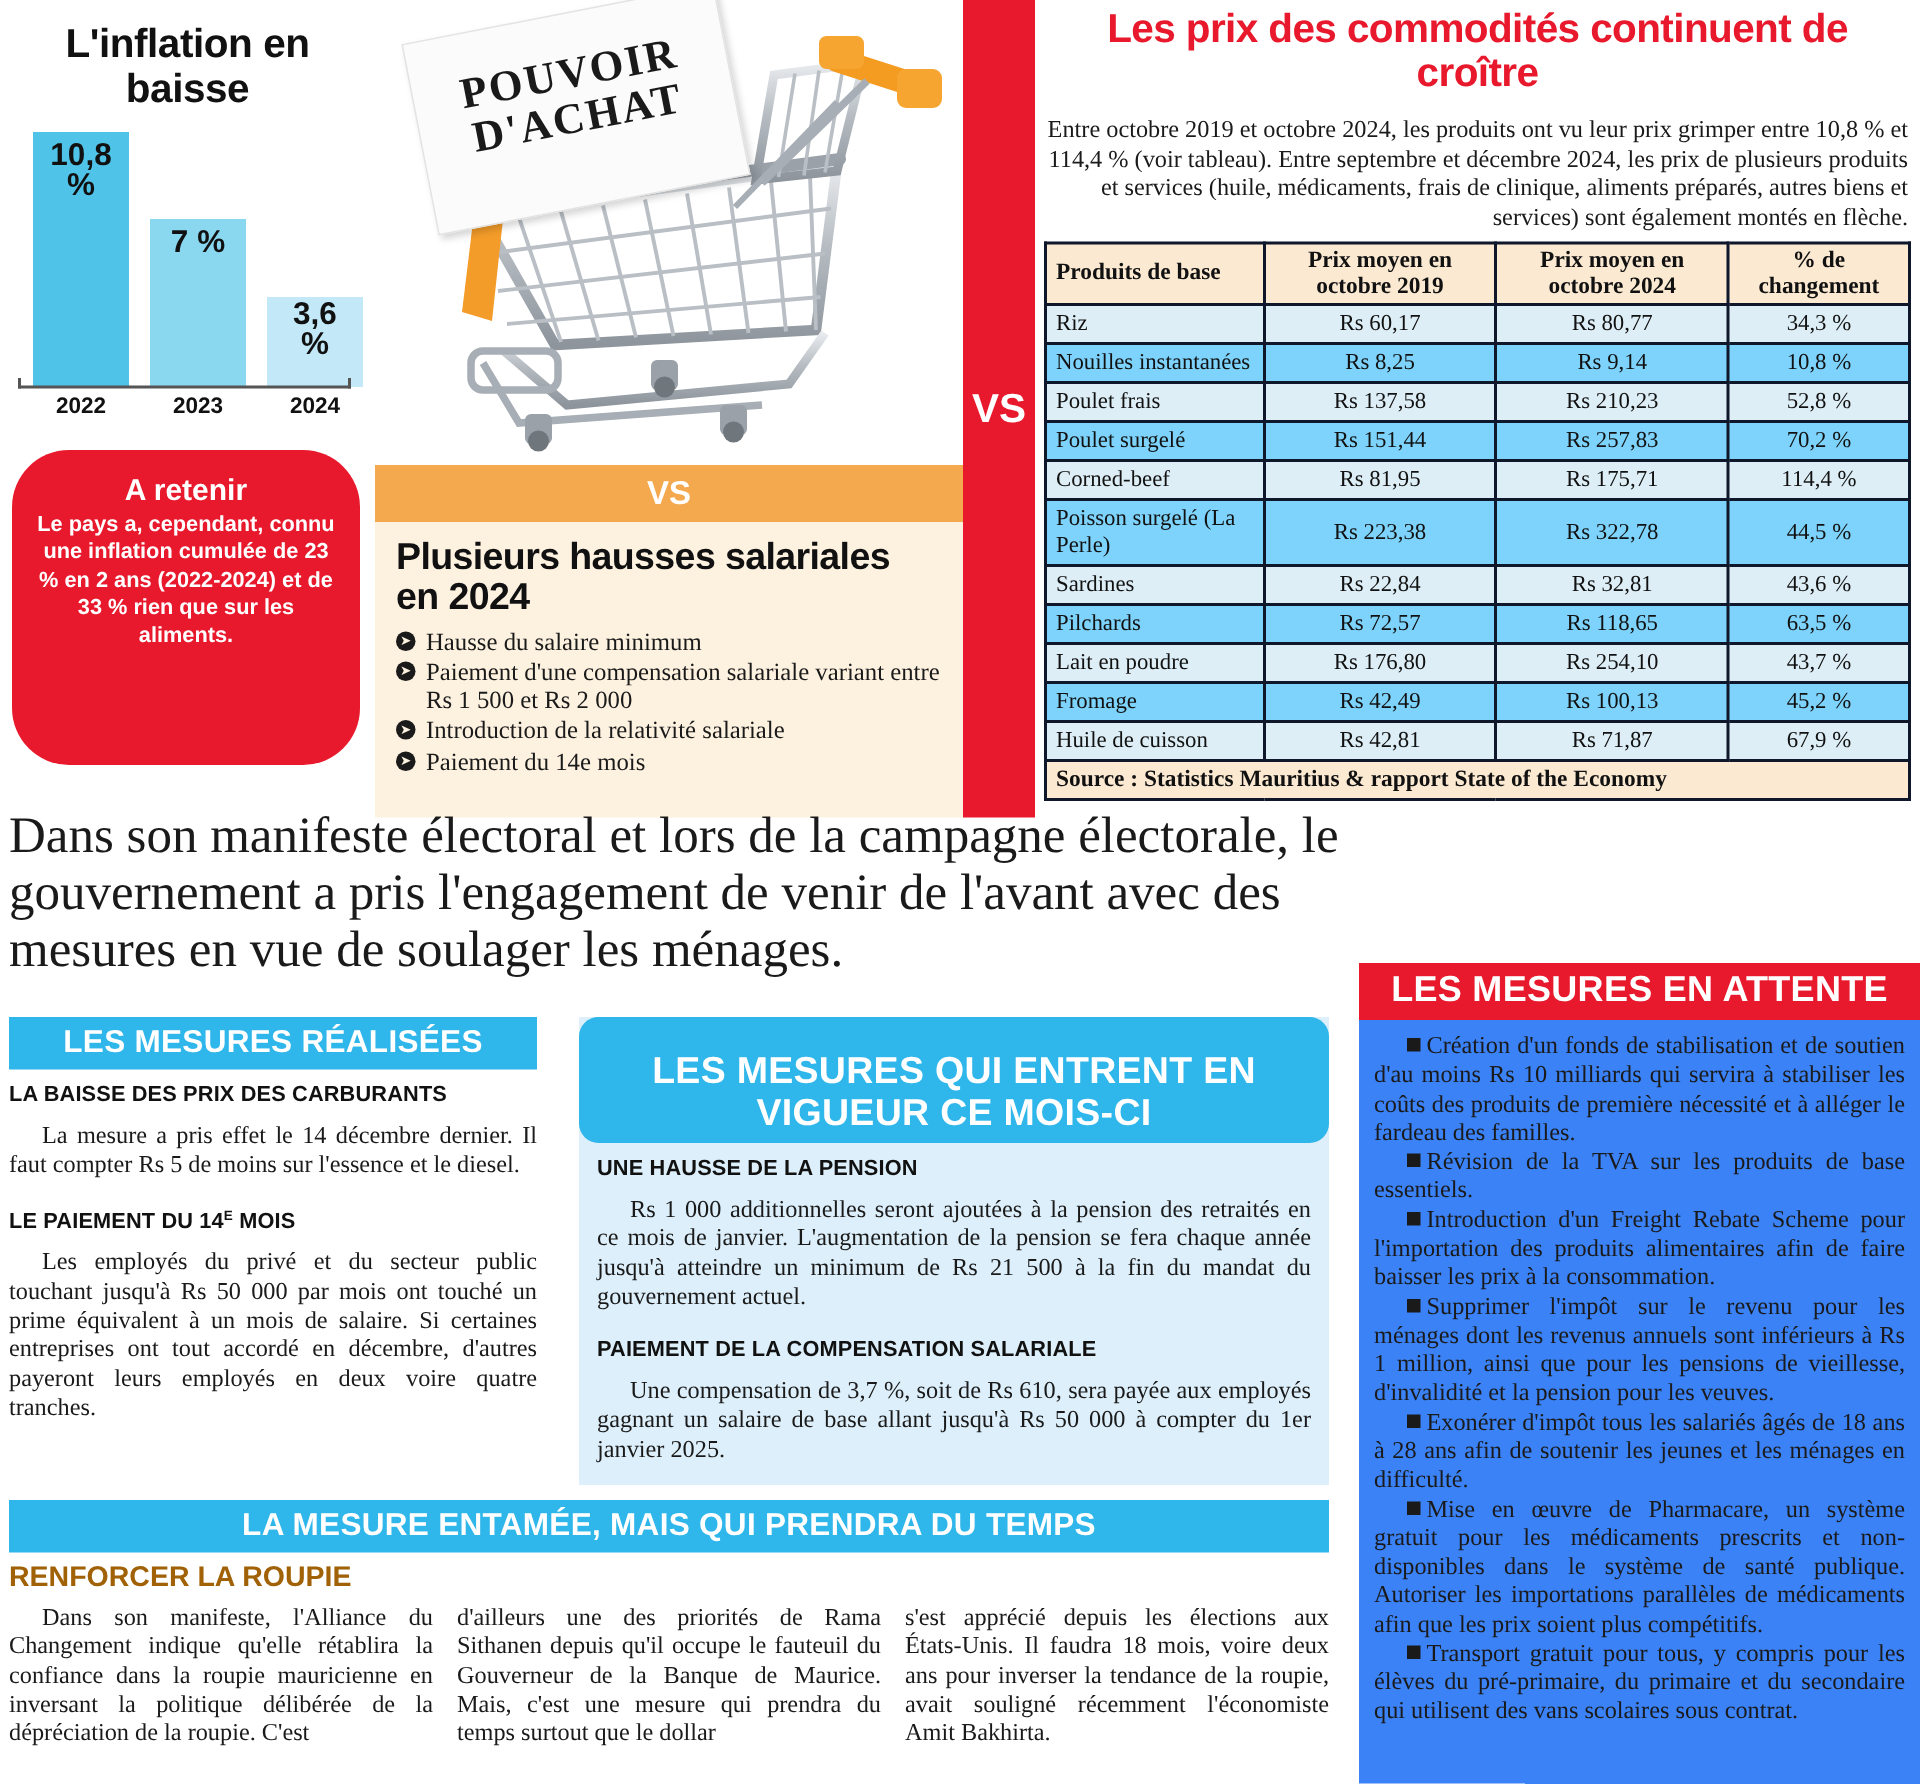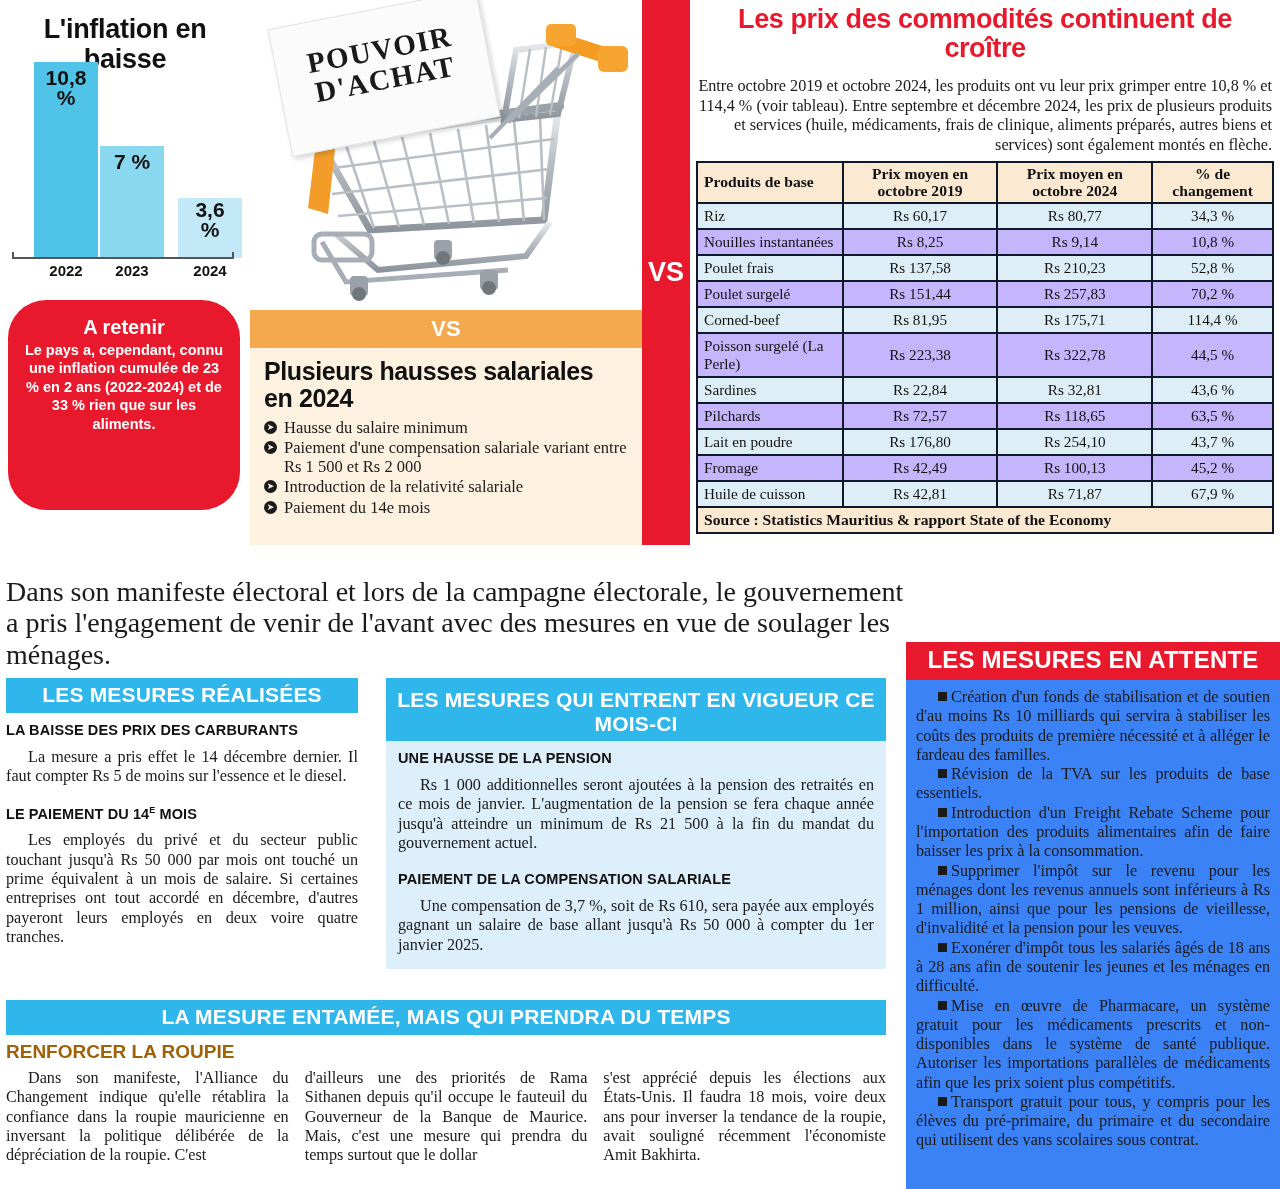--- a/index.html
+++ b/index.html
@@ -118,29 +118,29 @@
     border:2px solid #0f172a; padding:3px 6px; color:#111;
   }
   #commo-table thead th {
     background:#fbe9d2; font-weight:bold; line-height:1.06; font-size:15.6px;
   }
   #commo-table thead th.prod { text-align:left; }
   #commo-table thead th.num { text-align:center; }
   #commo-table tbody td.prod { text-align:left; }
   #commo-table tbody td.num { text-align:center; }
   #commo-table tbody tr.odd td { background:#ddeef6; }
-  #commo-table tbody tr.even td { background:#c4b5fd; }
+  #commo-table tbody tr.even td { background:#7dd3fc; }
   #commo-table tfoot td {
     background:#fbe9d2; font-weight:bold; text-align:left; font-size:15.6px;
   }
 
   
   #headline {
-    position:absolute; left:0; top:572px; width:905px;
-    font-size:28px; line-height:1.12; color:#1a1a1a;
+    position:absolute; left:0; top:535px; width:905px;
+    font-size:34px; line-height:1.12; color:#1a1a1a;
     padding:4px 0 0 6px;
   }
 
   
   #lower { position:absolute; left:0; top:678px; width:1280px; height:511px; }
 
   .blue-head {
     background:#2fb6ea; color:#fff;
     font-family:"Liberation Sans", sans-serif; font-weight:bold;
     text-align:center; letter-spacing:0.2px;
@@ -150,21 +150,21 @@
     font-size:14.5px; color:#111; letter-spacing:0.1px;
   }
   .para { font-size:16.2px; line-height:1.19; color:#1a1a1a; text-align:justify; text-indent:22px; margin:10px 0 0 0; }
 
   
   #col-realisees { position:absolute; left:6px; top:0; width:352px; }
   #col-realisees .blue-head { font-size:21px; padding:5px 0 6px 0; }
 
   
   #col-vigueur { position:absolute; left:386px; top:0; width:500px; background:#ddeffa; }
-  #col-vigueur .blue-head { font-size:21px; padding:10px 0 6px 0; line-height:1.12; }
+  #col-vigueur .blue-head { font-size:25px; padding:22px 0 6px 0; line-height:1.12;border-radius:13px; }
   #col-vigueur .inner { padding:9px 12px 14px 12px; }
 
   
   #col-attente { position:absolute; left:906px; top:-36px; width:374px; }
   #col-attente .red-head {
     background:#e8192c; color:#fff;
     font-family:"Liberation Sans", sans-serif; font-weight:bold;
     font-size:24px; text-align:center; padding:4px 0 6px 0; letter-spacing:0.2px;
   }
   #col-attente .body { background:#3b82f6; padding:8px 10px 12px 10px; height:510px; }
@@ -190,21 +190,21 @@
 </style>
 </head>
 <body>
 
 <div id="top-block">
 
   <div id="left-col">
     <div class="chart-title">L'inflation en baisse</div>
 
     <div id="bar-chart">
-      <div class="bar" style="left:26px; width:64px; height:196px; background:#4fc3e8;margin-top:16px;">
+      <div class="bar" style="left:14px; width:64px; height:170px; background:#4fc3e8;margin-top:16px;">
         <div class="lbl">
           <span class="pct">10,8</span>
           <span class="pct">%</span>
         </div>
         <div class="xlab">2022</div>
       </div>
 
       <div class="bar" style="left:92px; width:64px; height:112px; background:#8ad8f0;">
         <div class="lbl">
           <span class="pct">7 %</span>

